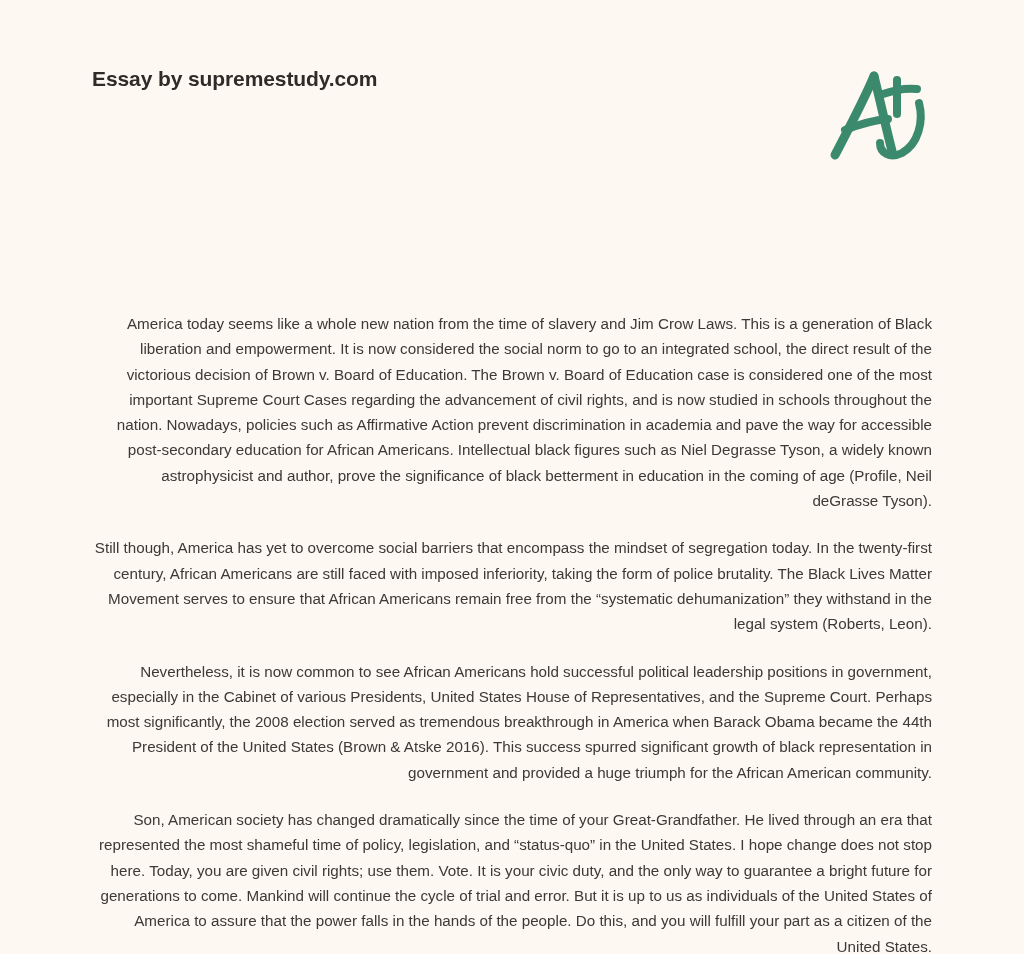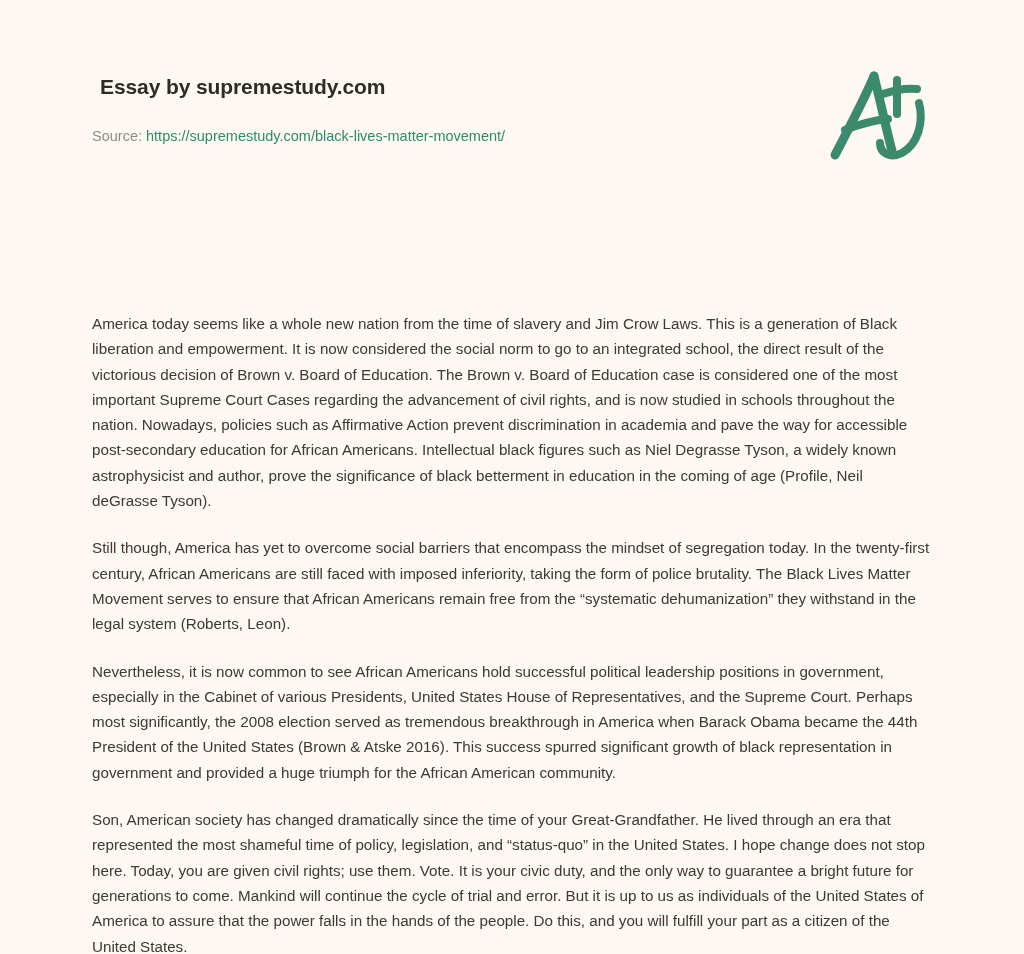--- a/index.html
+++ b/index.html
@@ -27,21 +27,21 @@
     top: 66px;
     right: 92px;
     height: 110px;
   }
   .brand-line {
     font-size: 21px;
     font-weight: bold;
     color: #2e2b29;
     letter-spacing: -0.1px;
     line-height: 1.2;
-    margin: 8px;
+    margin: 0;
     white-space: nowrap;
   }
   .source-line {
     margin: 0;
     padding-top: 20px;
     font-size: 14.5px;
     line-height: 1.3;
     white-space: nowrap;
   }
   .source-label {
@@ -84,37 +84,33 @@
     position: absolute;
     left: 92px;
     top: 311px;
     width: 840px;
   }
   .article p {
     margin: 0 0 22px 0;
     font-size: 15.2px;
     line-height: 25.3px;
     color: #3c3936;
-    text-align: left;
+    text-align: right;
   }
   .article p:last-child {
     margin-bottom: 0;
   }
 </style>
 </head>
 <body>
 
 <div class="page">
 
   <div class="header">
     <div class="brand-line">Essay by supremestudy.com</div>
-    <div class="source-line">
-      <span class="source-label">Source:</span>
-      <span class="source-url">https://supremestudy.com/black-lives-matter-movement/</span>
-    </div>
   </div>
 
   <div class="logo">
     <svg viewBox="0 0 110 108" xmlns="http://www.w3.org/2000/svg">
       <g fill="none" stroke="#3c8a6e" stroke-linecap="round" stroke-linejoin="round">
         <path d="M13 97 C26 72, 42 42, 52 18" stroke-width="9"></path>
         <path d="M52 18 C58 42, 64 70, 70 93" stroke-width="9"></path>
         <path d="M23 72 C38 66, 54 62, 66 61" stroke-width="8"></path>
         <path d="M75 22 L75 56" stroke-width="8"></path>
         <path d="M61 36 C72 32, 86 30, 95 31" stroke-width="8"></path>

